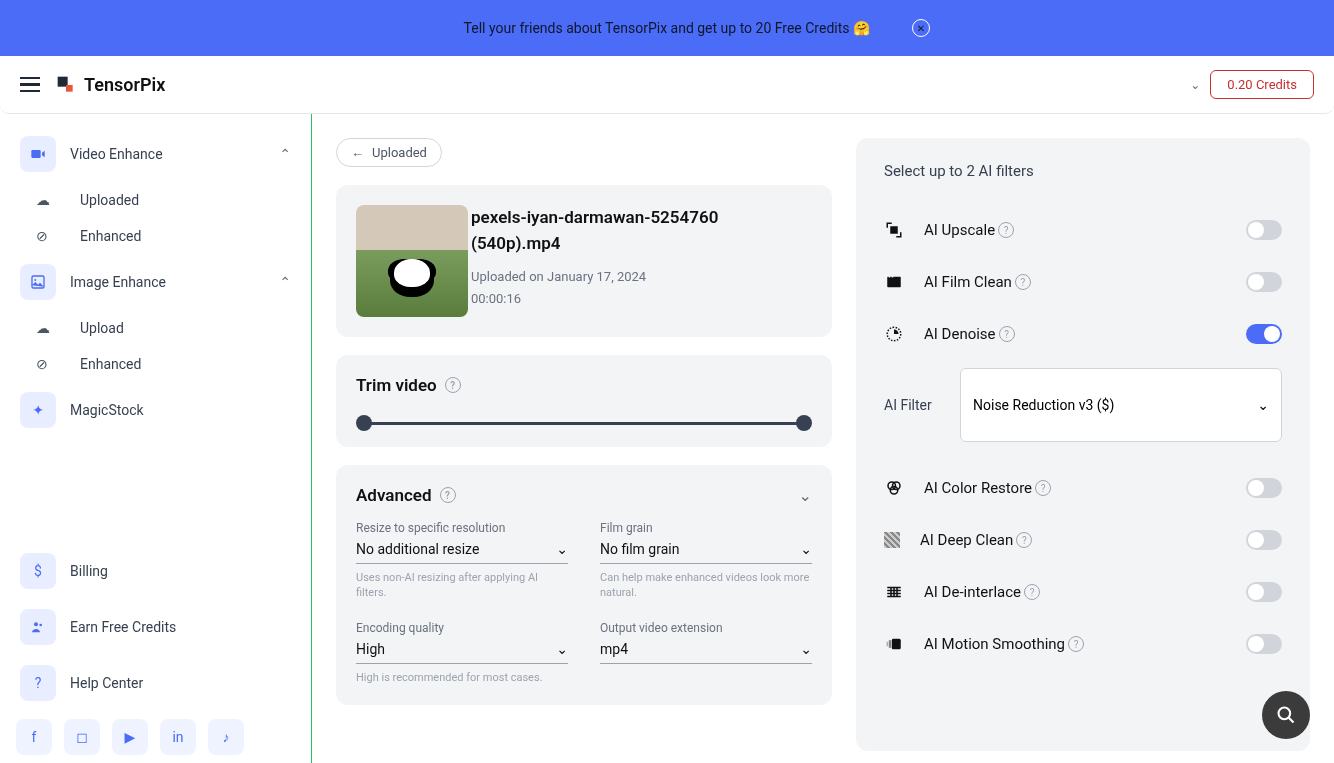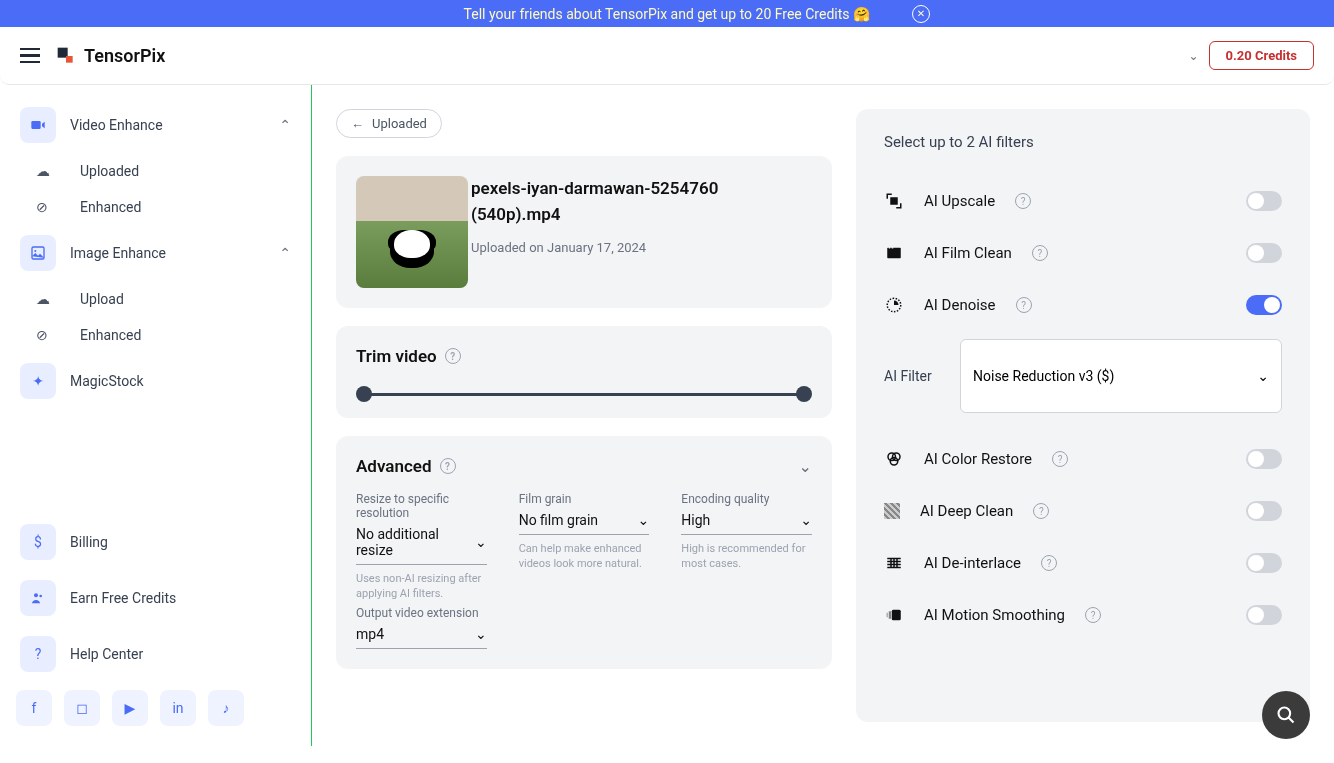--- a/index.html
+++ b/index.html
@@ -1,29 +1,29 @@
 <!DOCTYPE html>
 <html><head>
 <meta charset="utf-8">
 <style>
 * { margin: 0; padding: 0; box-sizing: border-box; font-family: -apple-system, BlinkMacSystemFont, "Segoe UI", Roboto, sans-serif; }
 body { background: #fff; width: 1334px; height: 763px; overflow: hidden; }
 
-.banner { background: #4a6cf7; height: 27px; display: flex; align-items: center; justify-content: center; color: #fef9c3; font-size: 14px; position: relative; }
+.banner { background: #4a6cf7; height: 56px; display: flex; align-items: center; justify-content: center; color: #0f172a; font-size: 14px; position: relative; }
 .banner-text { display: flex; align-items: center; gap: 8px; }
 .banner-close { position: absolute; right: 404px; width: 18px; height: 18px; border: 1.5px solid #fff; border-radius: 50%; display: flex; align-items: center; justify-content: center; font-size: 10px; cursor: pointer; }
 
 .header { height: 58px; border-bottom: 1px solid #e5e7eb; display: flex; align-items: center; padding: 0 20px; justify-content: space-between; border-radius: 9px; }
 .header-left { display: flex; align-items: center; gap: 16px; }
 .hamburger { cursor: pointer; display: flex; flex-direction: column; gap: 4px; }
 .hamburger span { display: block; width: 20px; height: 2.5px; background: #1f2937; }
 .logo { display: flex; align-items: center; gap: 8px; font-size: 18px; font-weight: 600; color: #111; }
 .logo-icon { width: 20px; height: 20px; display: inline-block; }
 .header-right { display: flex; align-items: center; gap: 10px; }
-.credits-btn { border: 1px solid #c53030; color: #c53030; padding: 6px 16px; border-radius: 6px; font-size: 13px; font-weight: 700; cursor: pointer; }
+.credits-btn { border: 1px solid #c53030; color: #c53030; padding: 6px 16px; border-radius: 6px; font-size: 13px; font-weight: 400; cursor: pointer; }
 .chevron-down { font-size: 12px; color: #6b7280; cursor: pointer; }
 
 .main { display: flex; height: calc(763px - 44px - 58px); }
 
 .sidebar { width: 312px; border-right: 1px solid #22c55e; padding: 12px; display: flex; flex-direction: column; }
 .nav-item { display: flex; align-items: center; padding: 10px 8px; cursor: pointer; color: #374151; font-size: 14px; border-radius: 8px; }
 .nav-icon { width: 36px; height: 36px; border-radius: 8px; display: flex; align-items: center; justify-content: center; margin-right: 14px; flex-shrink: 0; }
 .nav-icon.blue { background: #e8eeff; color: #4a6cf7; }
 .nav-item .expand { margin-left: auto; color: #6b7280; font-size: 14px; }
 .nav-subitem { display: flex; align-items: center; padding: 10px 8px 10px 24px; cursor: pointer; font-size: 14px; color: #374151; }
@@ -49,31 +49,31 @@
 .card-title { font-size: 17px; font-weight: 600; color: #111; display: flex; align-items: center; gap: 8px; }
 .help-icon { width: 16px; height: 16px; border: 1.5px solid #9ca3af; border-radius: 50%; display: inline-flex; align-items: center; justify-content: center; font-size: 10px; color: #9ca3af; }
 
 .trim-slider { margin-top: 24px; height: 8px; position: relative; }
 .trim-track { height: 3px; background: #374151; position: absolute; left: 8px; right: 8px; top: 3px; }
 .trim-handle { width: 16px; height: 16px; background: #374151; border-radius: 50%; position: absolute; top: -4px; cursor: pointer; }
 .trim-handle.left { left: 0; }
 .trim-handle.right { right: 0; }
 
 .adv-header { display: flex; justify-content: space-between; align-items: center; margin-bottom: 16px; }
-.adv-grid { display: grid; grid-template-columns: 1fr 1fr 1fr; gap: 4px 32px; }
+.adv-grid { display: grid; grid-template-columns: 1fr 1fr; gap: 20px 32px; }
 .adv-field .field-label { font-size: 12px; color: #6b7280; margin-bottom: 2px; }
 .adv-field .field-value { display: flex; justify-content: space-between; align-items: center; border-bottom: 1px solid #9ca3af; padding: 4px 0 6px; font-size: 14px; color: #111; cursor: pointer; }
 .adv-field .field-hint { font-size: 11px; color: #9ca3af; margin-top: 6px; line-height: 1.4; }
 
 .filters-panel { background: #f3f4f6; border-radius: 12px; padding: 24px 28px; height: 100%; }
 .filters-title { font-size: 15px; color: #374151; margin-bottom: 24px; }
 .filter-row { display: flex; align-items: center; justify-content: space-between; padding: 16px 0; }
 .filter-left { display: flex; align-items: center; gap: 20px; }
 .filter-icon { width: 20px; height: 20px; display: flex; align-items: center; justify-content: center; color: #111; }
-.filter-label { font-size: 15px; color: #111; display: flex; align-items: center; gap: 20px; }
+.filter-label { font-size: 15px; color: #111; display: flex; align-items: center; gap: 3px; }
 .toggle { width: 36px; height: 20px; background: #d1d5db; border-radius: 10px; position: relative; cursor: pointer; }
 .toggle::after { content: ''; position: absolute; width: 16px; height: 16px; background: #fff; border-radius: 50%; top: 2px; left: 2px; transition: left 0.2s; }
 .toggle.on { background: #4a6cf7; }
 .toggle.on::after { left: 18px; }
 .filter-select-row { display: flex; align-items: center; gap: 22px; padding: 8px 0 20px; }
 .filter-select-label { font-size: 14px; color: #374151; min-width: 54px; }
 .filter-select { flex: 1; border: 1px solid #d1d5db; background: #fff; border-radius: 6px; padding: 28px 12px; display: flex; justify-content: space-between; align-items: center; font-size: 14px; cursor: pointer; }
 
 .fab { position: fixed; bottom: 24px; right: 24px; width: 48px; height: 48px; background: #3b3b3b; border-radius: 50%; display: flex; align-items: center; justify-content: center; color: #fff; cursor: pointer; font-size: 18px; }
 </style>
@@ -186,20 +186,21 @@
       <div class="back-btn">
         <span>←</span>
         <span>Uploaded</span>
       </div>
 
       <div class="card video-info">
         <div class="thumb"></div>
         <div class="video-meta">
           <h3>pexels-iyan-darmawan-5254760 (540p).mp4</h3>
           <p>Uploaded on January 17, 2024</p>
+          <p>00:00:16</p>
         </div>
       </div>
 
       <div class="card">
         <div class="card-title">
           <span>Trim video</span>
           <span class="help-icon">?</span>
         </div>
         <div class="trim-slider">
           <div class="trim-track"></div>

